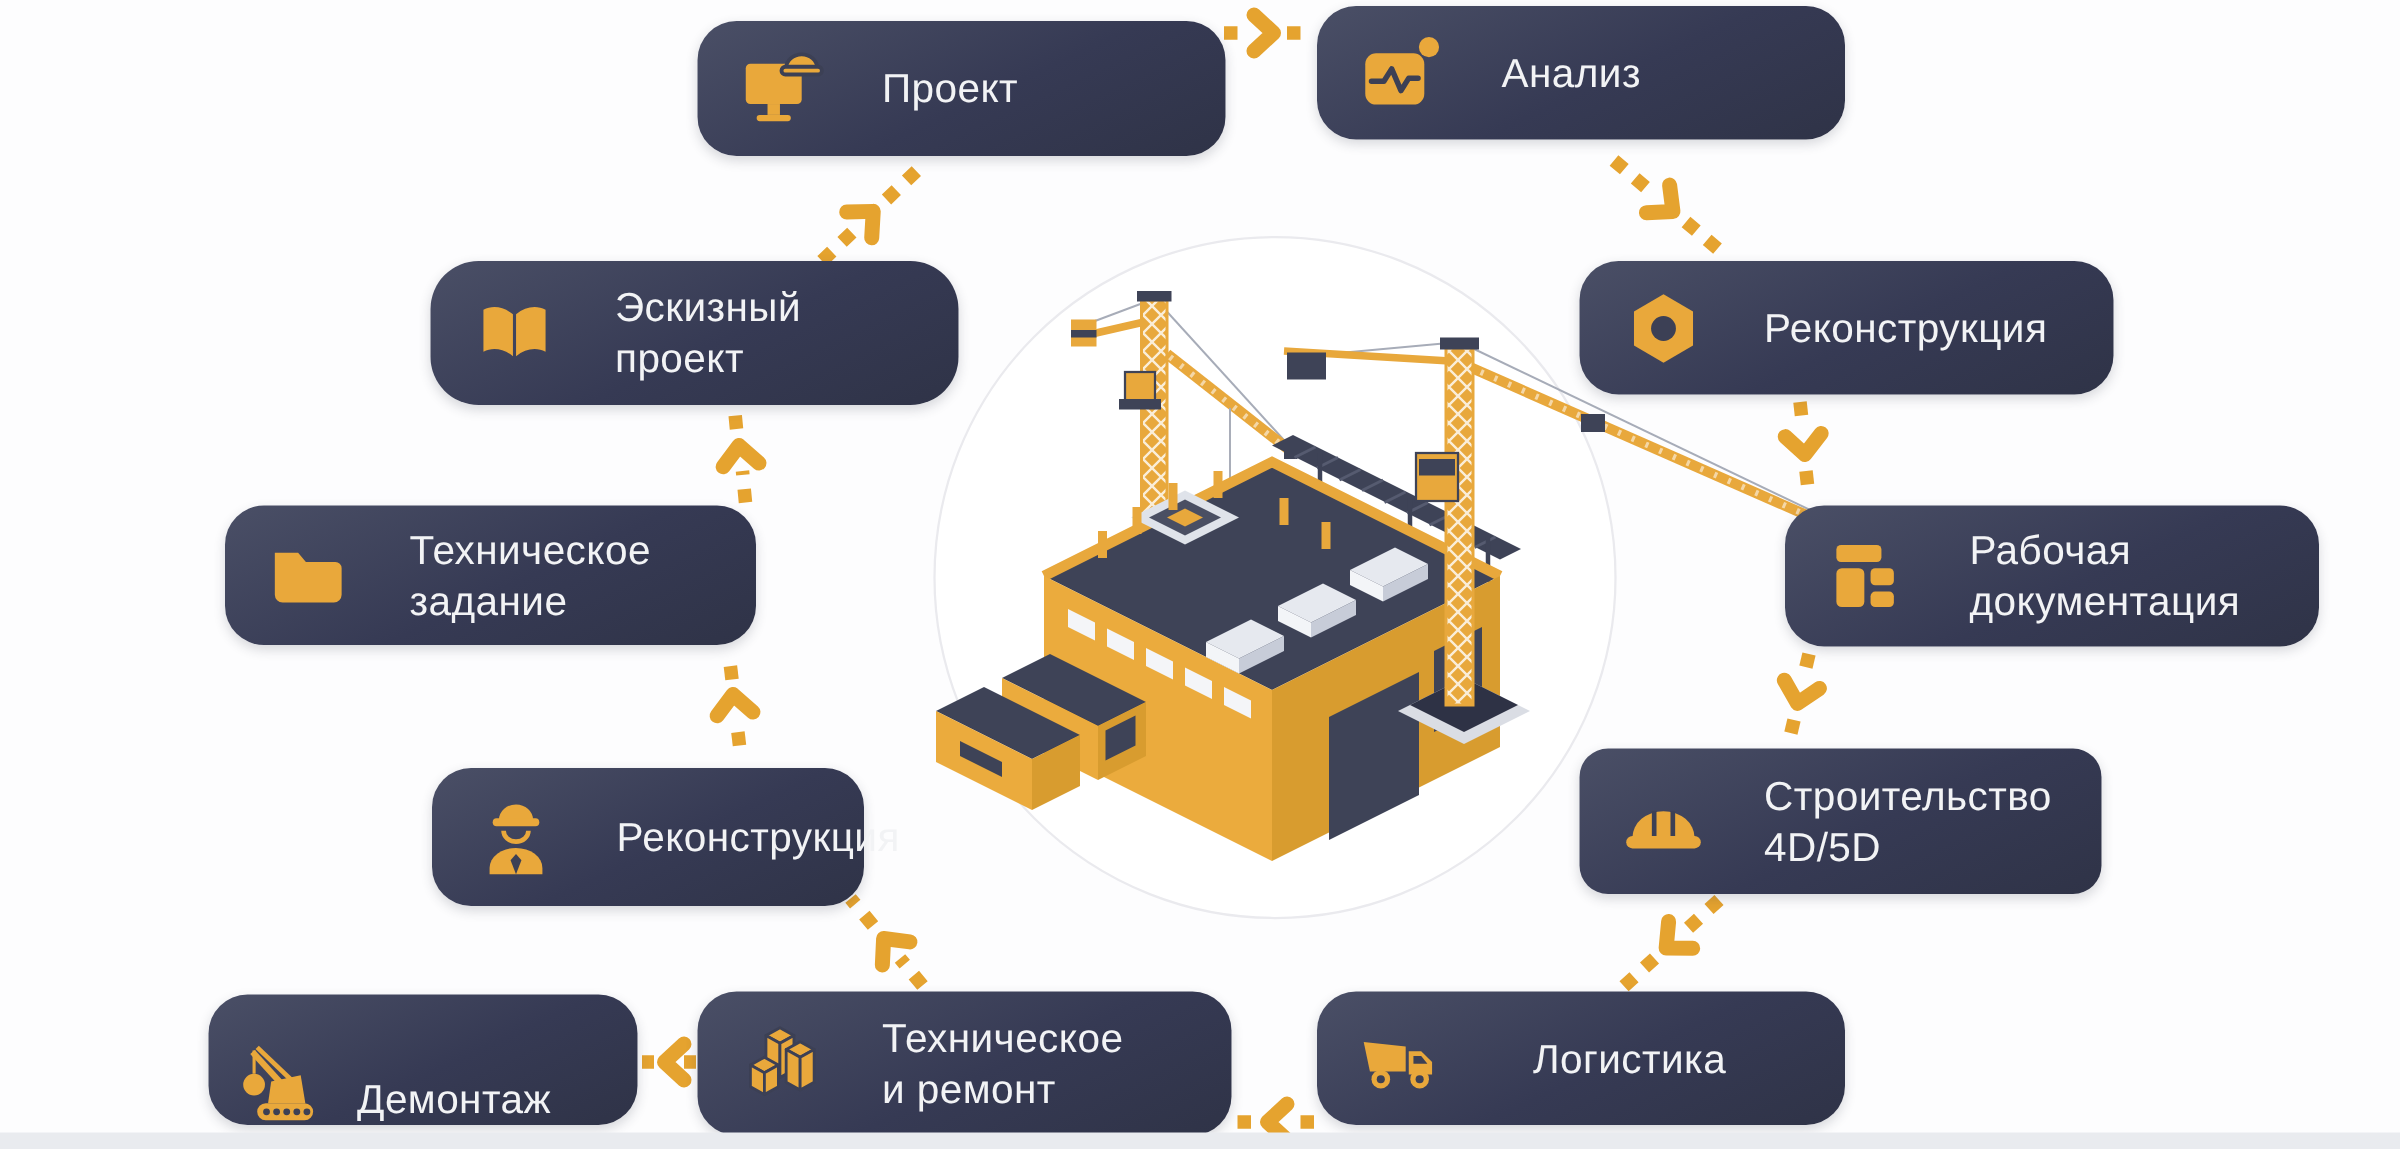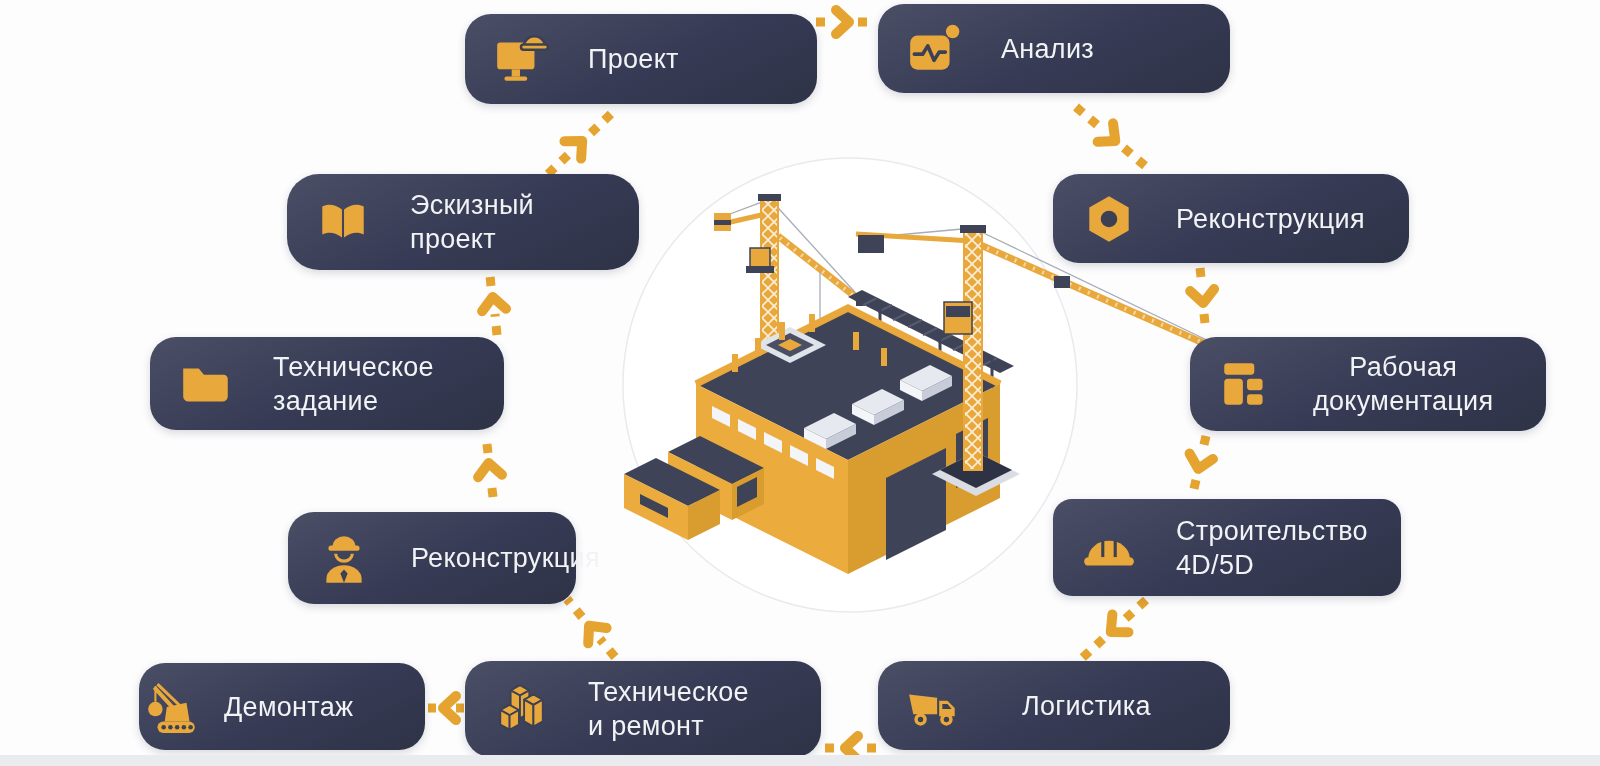--- a/index.html
+++ b/index.html
@@ -5,21 +5,21 @@
   html,body{margin:0;padding:0;background:#fff;}
   .stage{position:relative;width:1600px;height:766px;background:#FDFDFE;overflow:hidden;
          font-family:"Liberation Sans",sans-serif;}
   .bg-svg{position:absolute;left:0;top:0;}
   .card{position:absolute;display:flex;align-items:center;box-sizing:border-box;
         padding-left:27px;border-radius:26px;
         background:linear-gradient(155deg,#4A4F66 0%,#363A54 55%,#2F3347 100%);
         box-shadow:0 3px 8px rgba(44,48,68,.18);}
   .card .icon{width:58px;height:58px;flex:0 0 58px;margin-right:38px;}
   .card .icon svg{display:block;width:58px;height:58px;}
-  .card.tight{padding-left:5px;}
+  .card.tight{padding-left:19px;align-items:flex-end;}
   .card.tight .icon{margin-right:22px;}
   .lbl{display:flex;flex-direction:column;justify-content:center;
        color:#F2F3F5;font-size:27px;font-weight:500;line-height:34px;letter-spacing:.3px;}
   .footer-band{position:absolute;left:0;bottom:0;width:1600px;height:11px;background:#E9EBEF;}
   .dash{stroke:#E5A32F;stroke-width:9;stroke-dasharray:9 9.5;stroke-linecap:butt;}
   .cable{stroke:#A7ACB8;stroke-width:1.3;fill:none;}
 </style>
 </head>
 <body>
 
@@ -242,21 +242,21 @@
       <circle cx="28" cy="28" r="8" fill="#3C4055"></circle>
     </g>
         </svg>
   </span>
   <span class="lbl">
     <span>Реконструкция</span>
         <span></span>
   </span>
 </div>
 
-<div class="card" style="left:1190px;top:337px;width:356px;height:94px;text-align:center;">
+<div class="card" style="left:1190px;top:337px;width:356px;height:94px;">
   <span class="icon">
     <svg viewBox="0 0 56 56">
           <g fill="#E9A83B">
       <rect x="7" y="8" width="29" height="11" rx="3"></rect>
       <rect x="7" y="23" width="18" height="25" rx="3.5"></rect>
       <rect x="29" y="23" width="15" height="11" rx="3"></rect>
       <rect x="29" y="38" width="15" height="10" rx="3"></rect>
     </g>
         </svg>
   </span>

